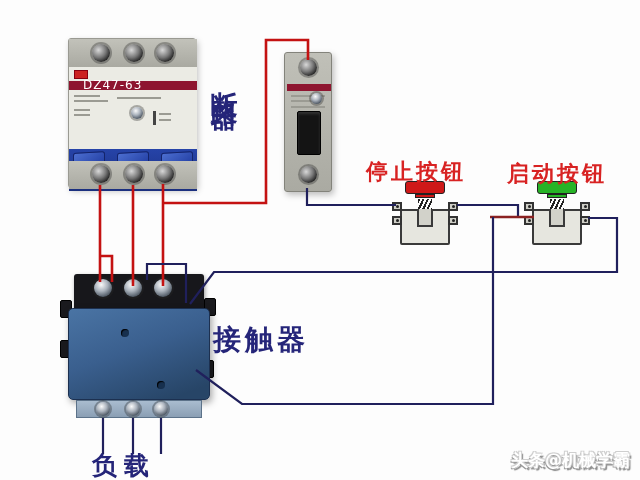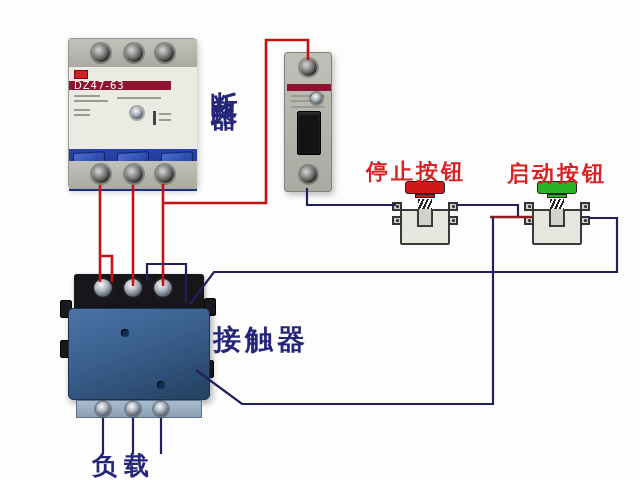--- a/index.html
+++ b/index.html
@@ -21,22 +21,22 @@
   .chrome{background:radial-gradient(circle at 40% 32%, #fafafa, #aab2bc 40%, #3c4652 82%);}
   .tline{position:absolute;height:2px;background:#9b9b93;}
 
   
   .mcb3{position:absolute;left:68px;top:38px;width:128px;height:150px;z-index:2;
     background:#d9d9d1;border:1px solid #9a9a92;border-radius:3px;
     box-shadow:2px 3px 6px rgba(0,0,0,.25);}
   .mcb3 .termbar{position:absolute;left:0;width:128px;height:28px;background:linear-gradient(#c2c2ba,#a9a9a1);}
   .mcb3 .face{position:absolute;left:0;top:28px;width:128px;height:82px;background:#ebebe4;}
   .mcb3 .logo{position:absolute;left:5px;top:3px;width:14px;height:9px;background:#c22;border:1px solid #801;}
-  .mcb3 .band{position:absolute;left:0;top:14px;width:102px;height:9px;background:var(--breaker-band);
-    color:#fff;font-size:10px;line-height:9px;padding-left:5px;letter-spacing:1px;}
+  .mcb3 .band{position:absolute;left:0;top:14px;width:128px;height:9px;background:var(--breaker-band);
+    color:#fff;font-size:12px;line-height:9px;padding-left:14px;letter-spacing:1px;}
   .mcb3 .bluezone{position:absolute;left:0;top:110px;width:128px;height:42px;
     background:linear-gradient(#2643a8,#1b2f7e);}
   .handle{position:absolute;top:3px;width:32px;height:34px;border-radius:3px;
     background:linear-gradient(145deg,#4d6fd0,#2643a8 55%,#1d338a);
     border:1px solid #14246b;color:#e8ecff;font-size:7px;font-weight:bold;
     display:flex;align-items:center;justify-content:center;transform:skewY(-3deg);}
   
   .mcb1{position:absolute;left:284px;top:52px;width:48px;height:140px;z-index:2;
     background:linear-gradient(#c0c0b8,#aaaaa2);border:1px solid #83837b;border-radius:3px;
     box-shadow:2px 3px 6px rgba(0,0,0,.25);}
@@ -188,14 +188,15 @@
     <div class="screw chrome" style="left:34px;top:134px;width:14px;height:14px"></div>
     <div class="screw chrome" style="left:64px;top:134px;width:14px;height:14px"></div>
     <div class="screw chrome" style="left:92px;top:134px;width:14px;height:14px"></div>
   </div>
 
   <div class="lbl lbl-breaker">断路器</div>
   <div class="lbl lbl-stop">停止按钮</div>
   <div class="lbl lbl-contactor">接触器</div>
   <div class="lbl lbl-start">启动按钮</div>
   <div class="lbl lbl-load">负载</div>
+  <div class="watermark">头条@机械学霸</div>
 
 </div>
 
 </body></html>

